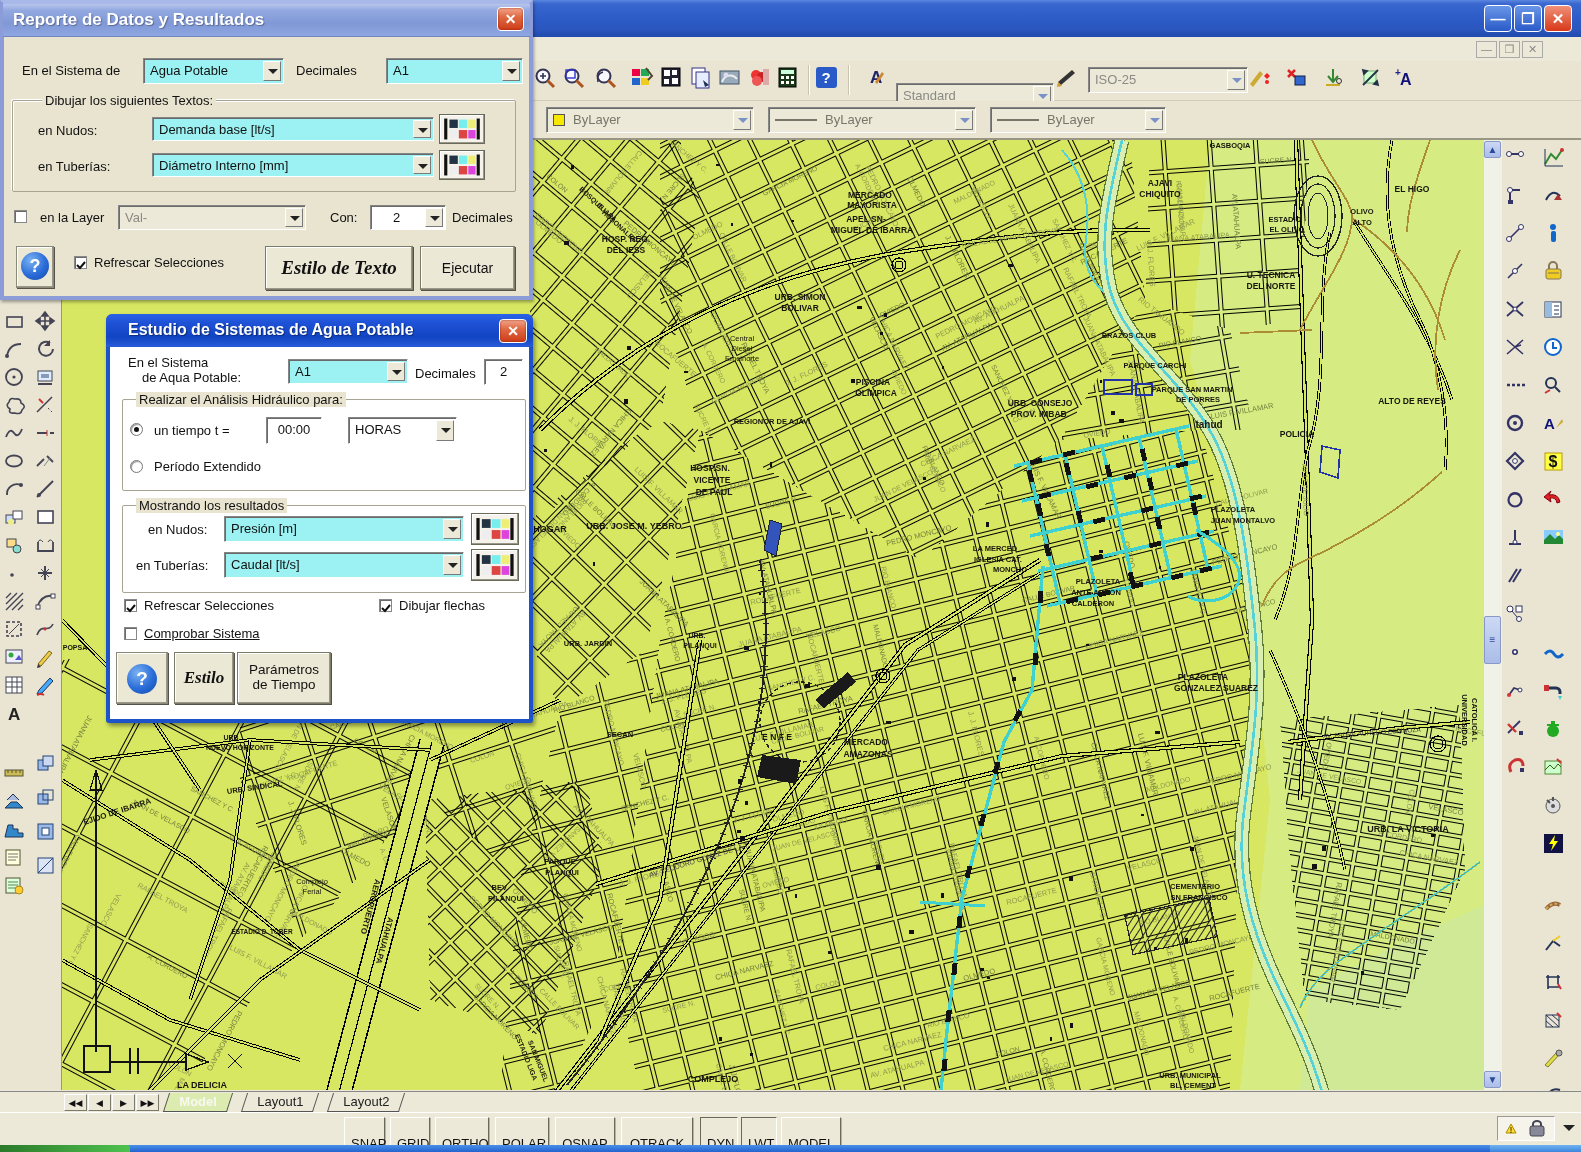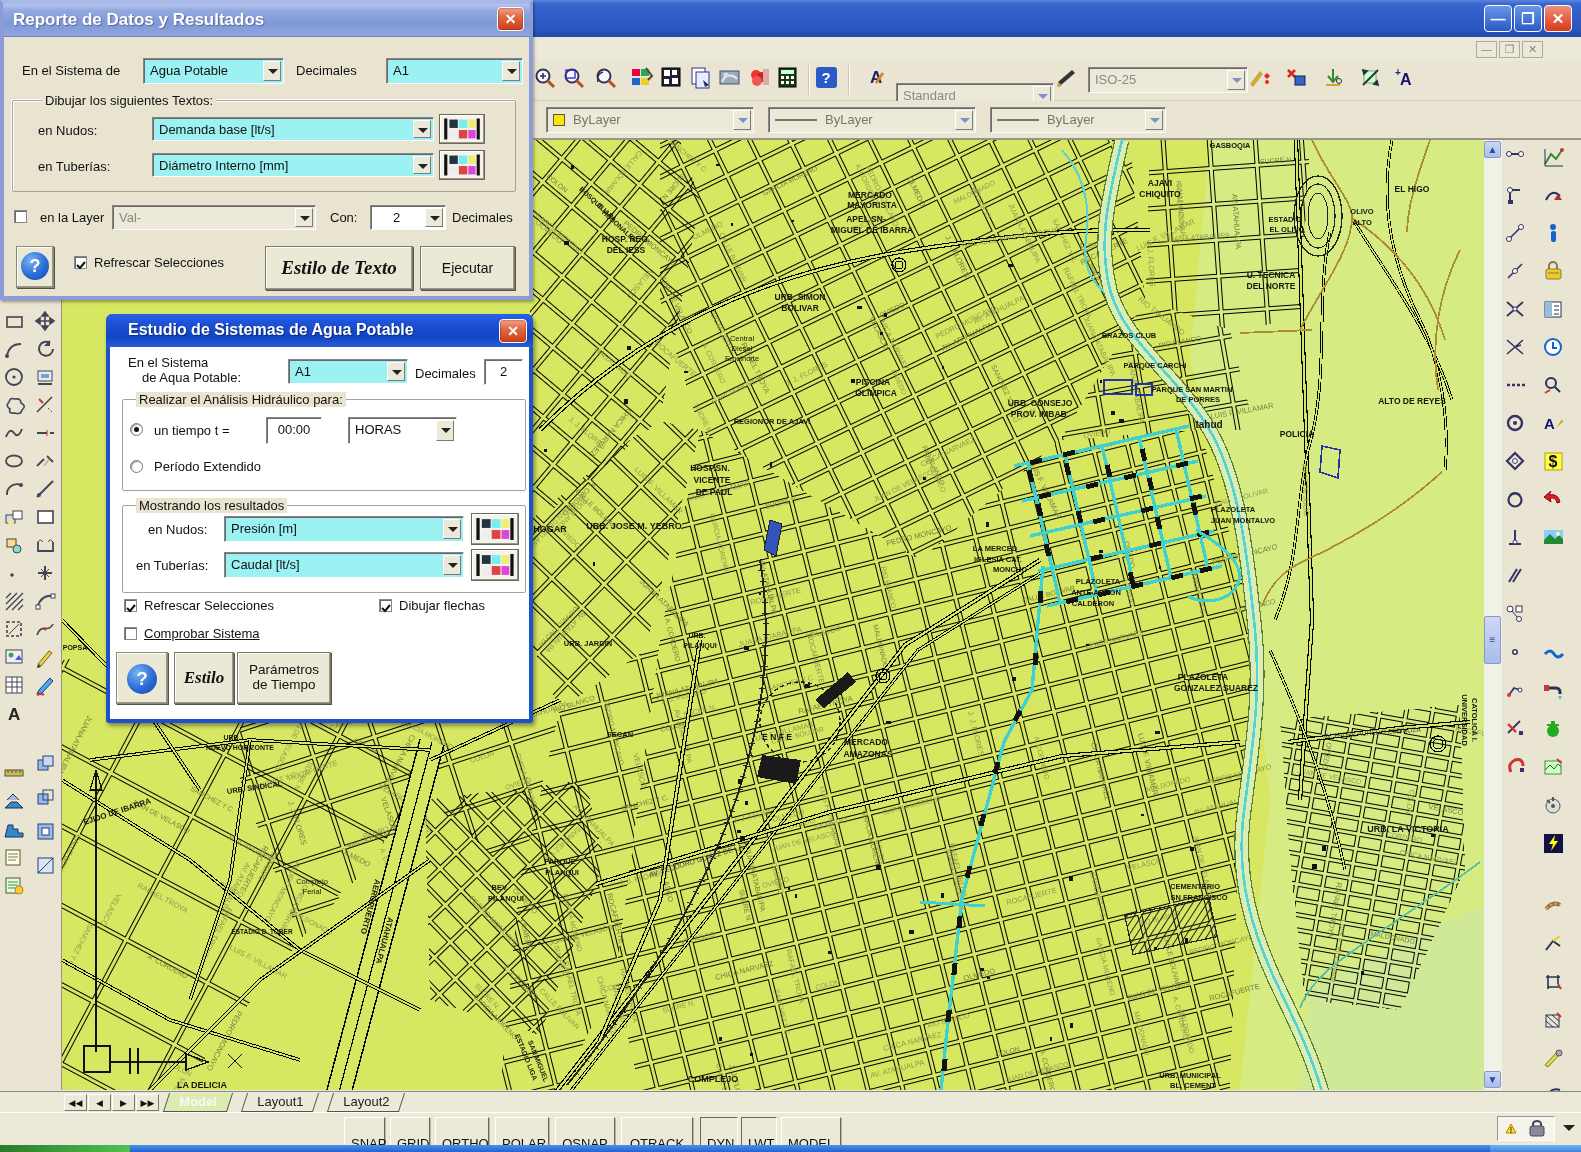--- a/index.html
+++ b/index.html
@@ -1161,21 +1161,21 @@
           <rect x="35" y="3" width="3" height="20" fill="#111"></rect>
           <rect x="9" y="4" width="8" height="8" fill="#234"></rect>
           <rect x="18" y="4" width="8" height="8" fill="#7ee"></rect>
           <rect x="27" y="4" width="7" height="8" fill="#ee7"></rect>
           <rect x="9" y="14" width="8" height="8" fill="#eee"></rect>
           <rect x="18" y="14" width="8" height="8" fill="#d44"></rect>
           <rect x="27" y="14" width="7" height="8" fill="#d4d"></rect>
         </svg></div>
 <div class="chk" style="left:10px;top:206px"></div>
 <div class="lbl" style="left:36px;top:206px">en la Layer</div>
-<div class="cmb gray" style="left:108px;top:201px;width:204px;height:25px">
+<div class="cmb gray" style="left:114px;top:201px;width:188px;height:25px">
         <div class="fld" style="right:20px"><span style="color:#8a8a84">Val-</span></div>
         <div class="arr"></div>
       </div>
 <div class="lbl" style="left:326px;top:206px">Con:</div>
 <div class="cmb " style="left:366px;top:201px;width:76px;height:25px">
         <div class="fld" style="right:20px"><span style="margin-left:16px">2</span></div>
         <div class="arr"></div>
       </div>
 <div class="lbl" style="left:448px;top:206px">Decimales</div>
 <div class="qbtn" style="left:12px;top:242px;width:38px;height:42px"></div>

